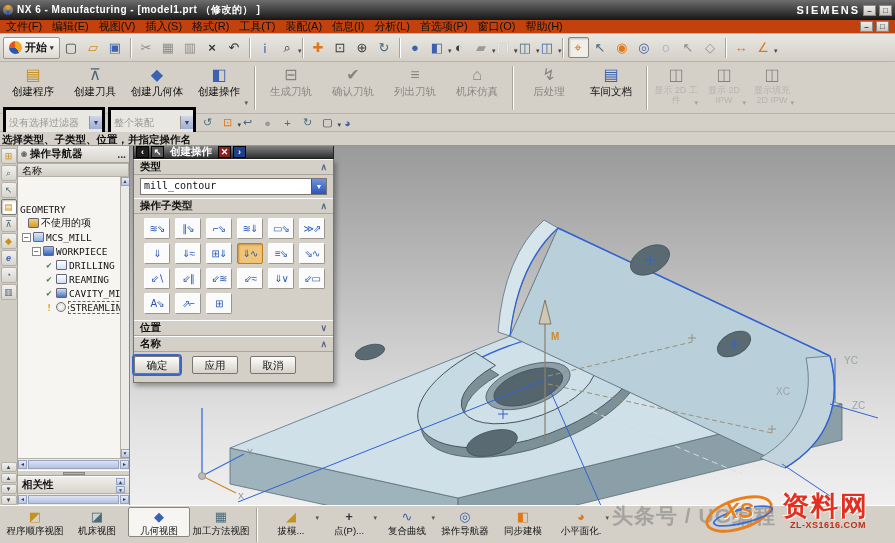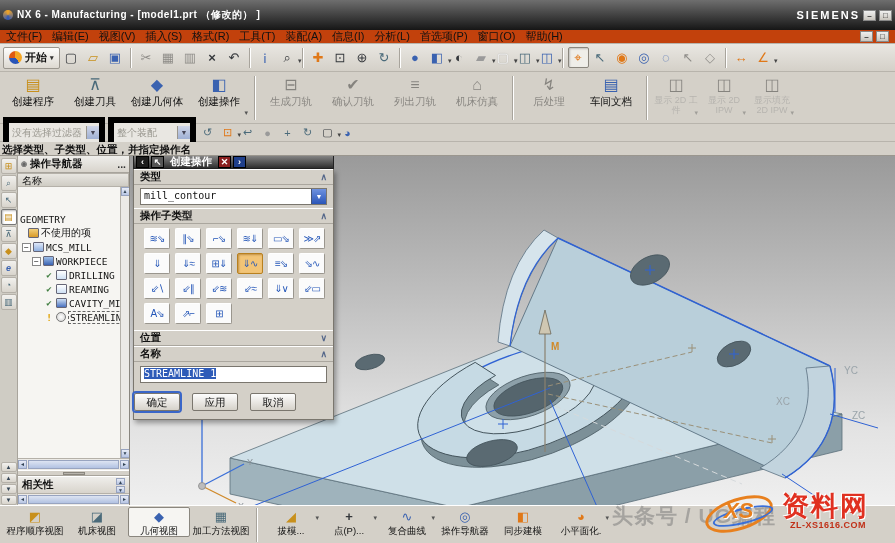--- a/index.html
+++ b/index.html
@@ -1,21 +1,21 @@
 <!DOCTYPE html>
 <html><head>
 <meta charset="utf-8">
 <style>
   * { margin:0; padding:0; box-sizing:border-box; }
   html,body { width:895px; height:543px; overflow:hidden; }
   body { font-family:"Liberation Sans", sans-serif; font-size:11px; background:#d4d0c8; color:#111; }
   #app { position:relative; width:895px; height:543px; display:flex; flex-direction:column; }
 
   
-  .titlebar { height:30px; background:linear-gradient(#6e6e6e,#161616); color:#fff; display:flex; align-items:center; padding:0 3px; font-size:10px; font-weight:bold; flex:0 0 auto; }
+  .titlebar { height:20px; background:linear-gradient(#6e6e6e,#161616); color:#fff; display:flex; align-items:center; padding:0 3px; font-size:10px; font-weight:bold; flex:0 0 auto; }
   .nx-swirl { width:10px; height:10px; border-radius:50%; background:conic-gradient(#f5a623,#2a55b8,#f5a623); margin-right:4px; flex:0 0 auto; }
   .titlebar .ttl { white-space:nowrap; overflow:hidden; letter-spacing:.5px; }
   .titlebar .brand { margin-left:auto; letter-spacing:2px; font-size:11px; }
   .winbtn { width:13px; height:11px; margin-left:3px; background:linear-gradient(#efefef,#c9c5bd); color:#222; border:1px solid #888; font-size:8px; line-height:9px; text-align:center; font-weight:bold; }
 
   
   .menubar { height:14px; display:flex; align-items:center; gap:10px; padding:0 6px; background:#c2410c; border-bottom:1px solid #b8b4ac; flex:0 0 auto; }
   .menubar span.mi { white-space:nowrap; cursor:default; }
   .menubar .mctrls { margin-left:auto; display:flex; }
 
@@ -35,21 +35,21 @@
   .sep2 { width:2px; height:44px; border-left:1px solid #a8a49c; border-right:1px solid #fff; margin:2px 4px; flex:0 0 auto; }
   .bigbtn { width:62px; height:47px; display:flex; flex-direction:column; align-items:center; justify-content:flex-start; border:1px solid transparent; border-radius:2px; text-align:center; position:relative; flex:0 0 auto; }
   .bigbtn .bicon { height:20px; font-size:16px; line-height:20px; }
   .bigbtn .blabel { font-size:10.5px; line-height:12px; width:56px; }
   .bigbtn.small { width:48px; }
   .bigbtn.small .blabel { font-size:9px; line-height:10px; width:46px; color:#8a8a8a; }
   .bigbtn .bcaret { position:absolute; right:1px; bottom:3px; font-size:7px; color:#555; }
 
   
   .selbar { height:18px; display:flex; align-items:center; gap:3px; padding:0 3px; background:#d4d0c8; border-bottom:1px solid #b8b4ac; flex:0 0 auto; }
-  .combo { display:flex; align-items:center; height:32px; border:6px solid #000000; background:#e9e7e2; color:#9a9890; font-size:10px; }
+  .combo { display:flex; align-items:center; height:32px; border:3px solid #000000; background:#e9e7e2; color:#9a9890; font-size:10px; }
   .combo .ctext { padding:0 3px; white-space:nowrap; overflow:hidden; }
   .combo .cbtn { width:13px; height:13px; background:linear-gradient(#cfd6e8,#9fb0d4); border-left:1px solid #9a968e; color:#445; font-size:7px; text-align:center; line-height:13px; }
   .si { width:17px; height:17px; display:inline-flex; align-items:center; justify-content:center; font-size:11px; position:relative; flex:0 0 auto; }
 
   
   .promptbar { height:14px; background:#d4d0c8; border-bottom:1px solid #9a968e; font-weight:bold; font-size:10.5px; padding:0 2px; line-height:14px; flex:0 0 auto; }
 
   
   .main { position:relative; flex:1 1 auto; }
 
@@ -506,25 +506,20 @@
             </div>
           </div>
           <div class="sec-h">
             <span>位置</span>
             <span class="chev">∨</span>
           </div>
           <div class="sec-h">
             <span>名称</span>
             <span class="chev">∧</span>
           </div>
-          <div class="namerow">
-            <div class="field">
-              <span class="ftext"><span class="seltext">STREAMLINE_1</span></span>
-            </div>
-          </div>
           <div class="btnrow">
             <span class="dbtn ok">确定</span>
             <span class="dbtn">应用</span>
             <span class="dbtn">取消</span>
           </div>
         </div>
       </div>
     </div>
   </div>
 

